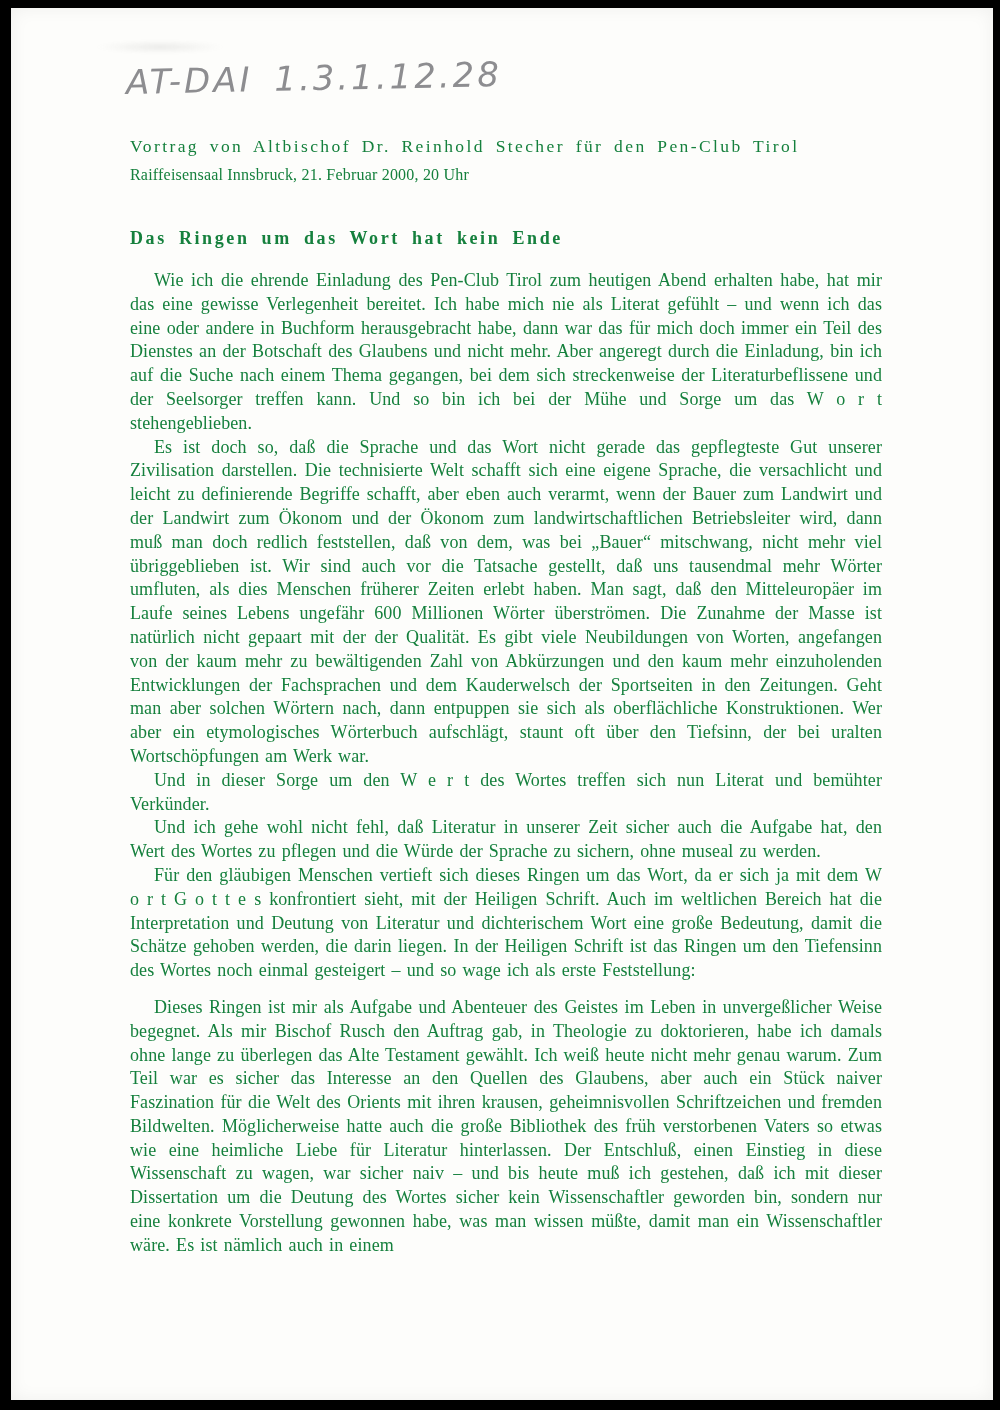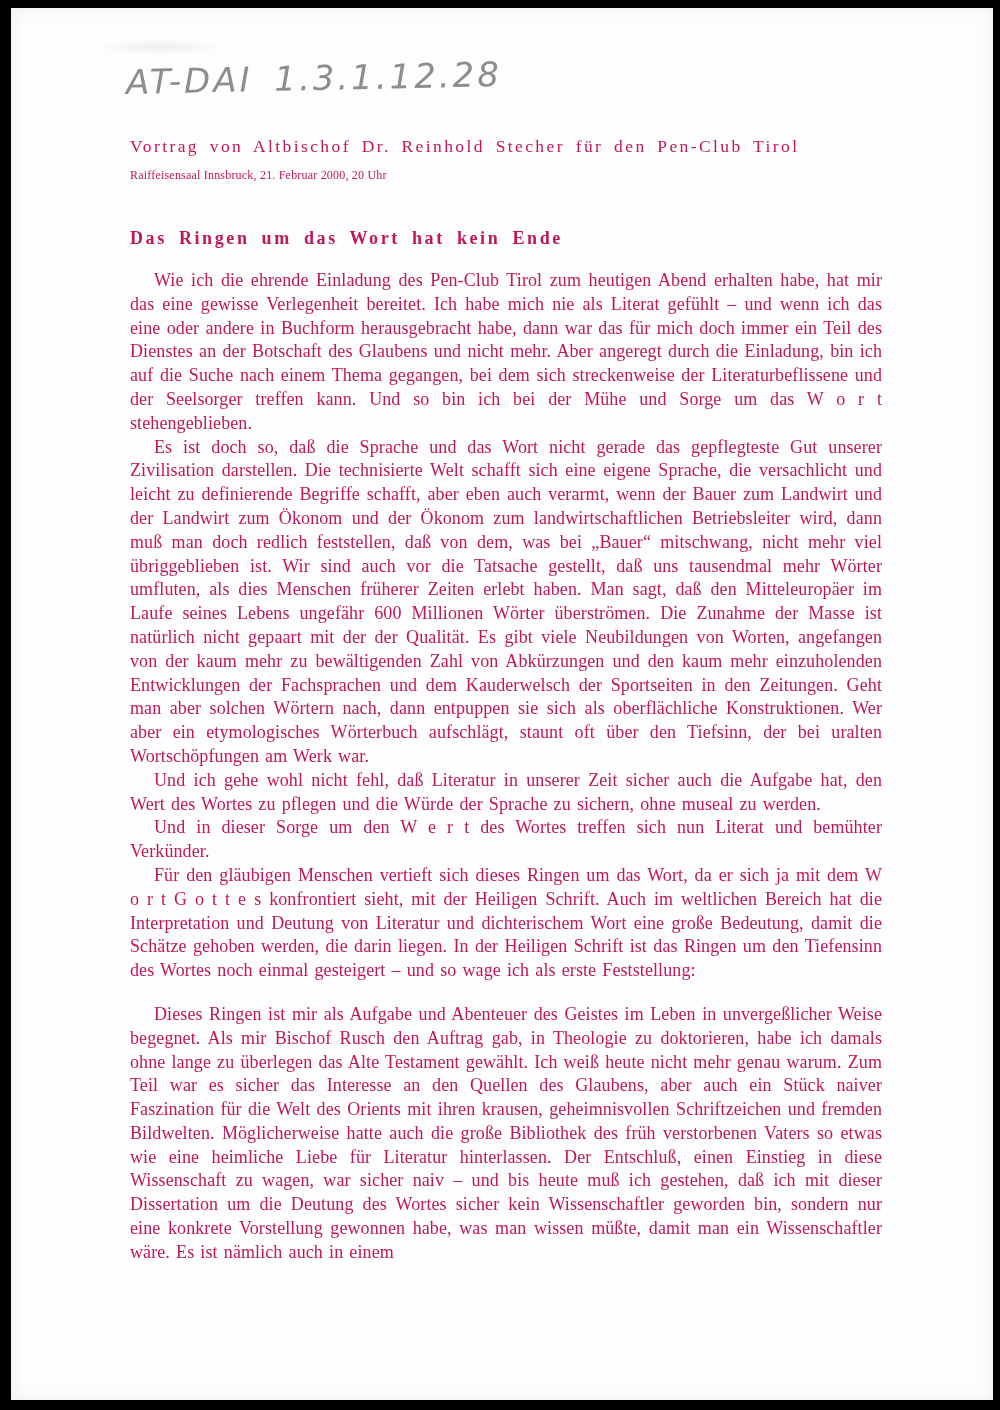--- a/index.html
+++ b/index.html
@@ -44,35 +44,35 @@
     word-spacing: 8px;
     color: #8d8d90;
     transform: rotate(-1.2deg);
     white-space: nowrap;
   }
   .content {
     position: absolute;
     left: 119px;
     top: 0;
     width: 752px;
-    color: #be185d;
+    color: #15803d;
     font-family: Liberation Serif, serif;
   }
   .doc-header {
     margin-top: 124px;
   }
   .header-line1 {
     font-size: 17.5px;
     line-height: 29px;
     letter-spacing: 2.4px;
     word-spacing: 4px;
     white-space: nowrap;
   }
   .header-line2 {
-    font-size: 12px;
+    font-size: 16px;
     line-height: 28px;
     letter-spacing: 0.2px;
   }
   .doc-title {
     margin: 36px 0 0 0;
     font-size: 18px;
     font-weight: bold;
     line-height: 26px;
     letter-spacing: 2.6px;
     word-spacing: 5px;
@@ -93,21 +93,21 @@
   .section-heading {
     margin: 12px 0 0 0;
     font-size: 17.5px;
     font-weight: normal;
     line-height: 26px;
     letter-spacing: 2.2px;
     word-spacing: 4px;
     white-space: nowrap;
   }
   .section-body p.body-p.first-of-section {
-    margin-top: 20px;
+    margin-top: 13px;
   }
 </style>
 </head>
 <body>
 
 <div class="paper">
 
   <div class="smudge"></div>
 
   <div class="handwriting">AT-DAI 1.3.1.12.28</div>
@@ -116,22 +116,22 @@
 
     <div class="doc-header">
       <div class="header-line1">Vortrag von Altbischof Dr. Reinhold Stecher für den Pen-Club Tirol</div>
       <div class="header-line2">Raiffeisensaal Innsbruck, 21. Februar 2000, 20 Uhr</div>
     </div>
 
     <h1 class="doc-title">Das Ringen um das Wort hat kein Ende</h1>
 
     <p class="body-p first">Wie ich die ehrende Einladung des Pen-Club Tirol zum heutigen Abend erhalten habe, hat mir das eine gewisse Verlegenheit bereitet. Ich habe mich nie als Literat gefühlt – und wenn ich das eine oder andere in Buchform herausgebracht habe, dann war das für mich doch immer ein Teil des Dienstes an der Botschaft des Glaubens und nicht mehr. Aber angeregt durch die Einladung, bin ich auf die Suche nach einem Thema gegangen, bei dem sich streckenweise der Literaturbeflissene und der Seelsorger treffen kann. Und so bin ich bei der Mühe und Sorge um das W o r t  stehengeblieben.</p>
     <p class="body-p">Es ist doch so, daß die Sprache und das Wort nicht gerade das gepflegteste Gut unserer Zivilisation darstellen. Die technisierte Welt schafft sich eine eigene Sprache, die versachlicht und leicht zu definierende Begriffe schafft, aber eben auch verarmt, wenn der Bauer zum Landwirt und der Landwirt zum Ökonom und der Ökonom zum landwirtschaftlichen Betriebsleiter wird, dann muß man doch redlich feststellen, daß von dem, was bei „Bauer“ mitschwang, nicht mehr viel übriggeblieben ist. Wir sind auch vor die Tatsache gestellt, daß uns tausendmal mehr Wörter umfluten, als dies Menschen früherer Zeiten erlebt haben. Man sagt, daß den Mitteleuropäer im Laufe seines Lebens ungefähr 600 Millionen Wörter überströmen. Die Zunahme der Masse ist natürlich nicht gepaart mit der der Qualität. Es gibt viele Neubildungen von Worten, angefangen von der kaum mehr zu bewältigenden Zahl von Abkürzungen und den kaum mehr einzuholenden Entwicklungen der Fachsprachen und dem Kauderwelsch der Sportseiten in den Zeitungen. Geht man aber solchen Wörtern nach, dann entpuppen sie sich als oberflächliche Konstruktionen. Wer aber ein etymologisches Wörterbuch aufschlägt, staunt oft über den Tiefsinn, der bei uralten Wortschöpfungen am Werk war.</p>
+    <p class="body-p">Und in dieser Sorge um den W e r t  des Wortes treffen sich nun Literat und bemühter Verkünder.</p>
     <p class="body-p">Und ich gehe wohl nicht fehl, daß Literatur in unserer Zeit sicher auch die Aufgabe hat, den Wert des Wortes zu pflegen und die Würde der Sprache zu sichern, ohne museal zu werden.</p>
-    <p class="body-p">Und in dieser Sorge um den W e r t  des Wortes treffen sich nun Literat und bemühter Verkünder.</p>
     <p class="body-p">Für den gläubigen Menschen vertieft sich dieses Ringen um das Wort, da er sich ja mit dem W o r t  G o t t e s  konfrontiert sieht, mit der Heiligen Schrift. Auch im weltlichen Bereich hat die Interpretation und Deutung von Literatur und dichterischem Wort eine große Bedeutung, damit die Schätze gehoben werden, die darin liegen. In der Heiligen Schrift ist das Ringen um den Tiefensinn des Wortes noch einmal gesteigert – und so wage ich als erste Feststellung:</p>
 
     <div class="section-body">
       <p class="body-p first-of-section">Dieses Ringen ist mir als Aufgabe und Abenteuer des Geistes im Leben in unvergeßlicher Weise begegnet. Als mir Bischof Rusch den Auftrag gab, in Theologie zu doktorieren, habe ich damals ohne lange zu überlegen das Alte Testament gewählt. Ich weiß heute nicht mehr genau warum. Zum Teil war es sicher das Interesse an den Quellen des Glaubens, aber auch ein Stück naiver Faszination für die Welt des Orients mit ihren krausen, geheimnisvollen Schriftzeichen und fremden Bildwelten. Möglicherweise hatte auch die große Bibliothek des früh verstorbenen Vaters so etwas wie eine heimliche Liebe für Literatur hinterlassen. Der Entschluß, einen Einstieg in diese Wissenschaft zu wagen, war sicher naiv – und bis heute muß ich gestehen, daß ich mit dieser Dissertation um die Deutung des Wortes sicher kein Wissenschaftler geworden bin, sondern nur eine konkrete Vorstellung gewonnen habe, was man wissen müßte, damit man ein Wissenschaftler wäre. Es ist nämlich auch in einem</p>
     </div>
 
   </div>
 </div>
 
 </body></html>

